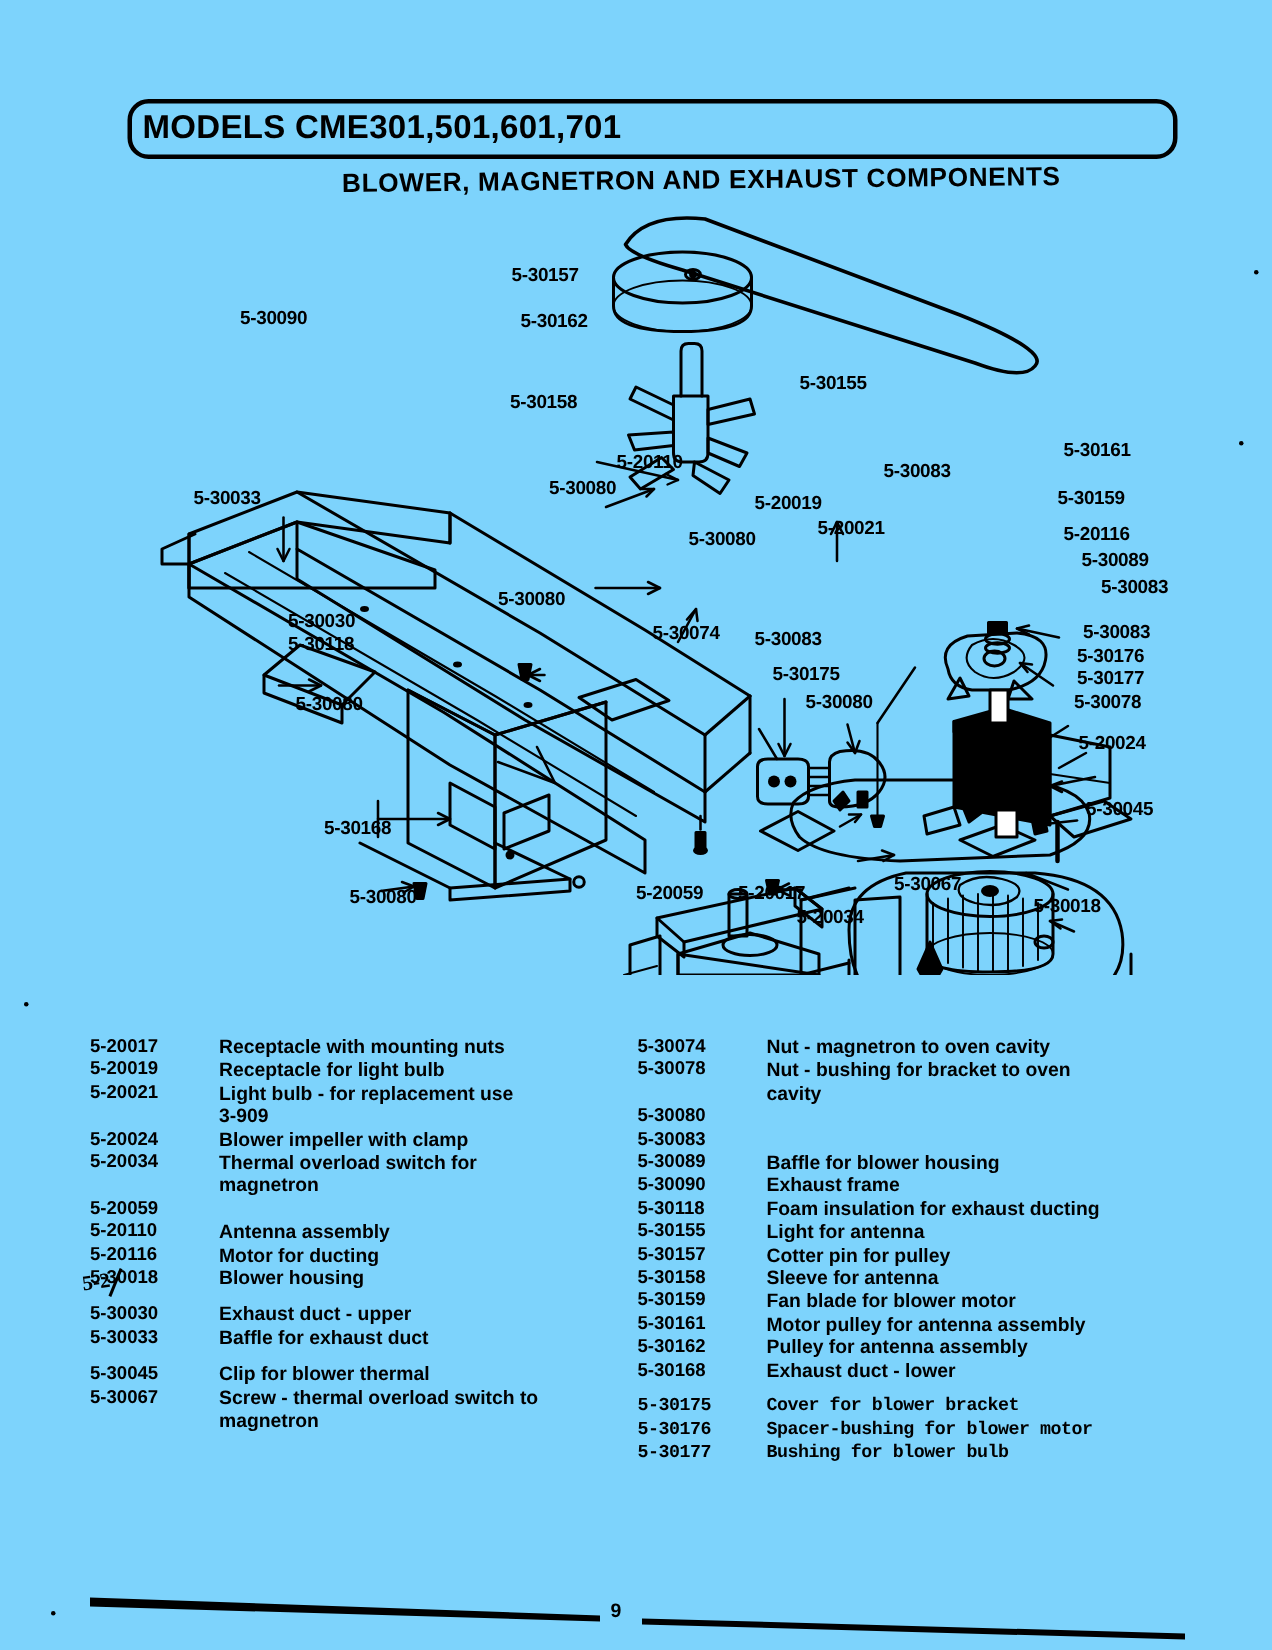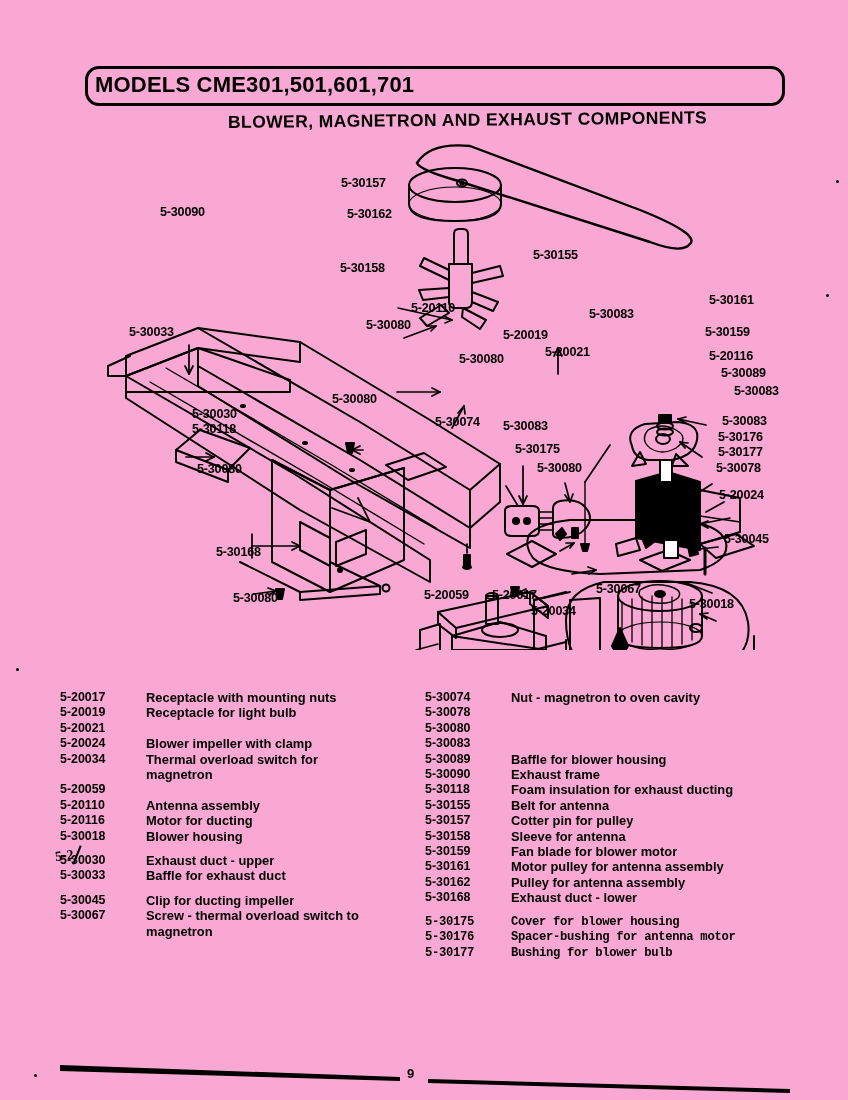--- a/index.html
+++ b/index.html
@@ -1,20 +1,20 @@
 <!DOCTYPE html>
 <html><head>
 <meta charset="utf-8">
 <title>Parts Diagram</title>
 <style>
   html,body{margin:0;padding:0;background:#fff;}
   body{width:848px;height:1100px;position:relative;overflow:hidden;
        font-family:"Liberation Sans",sans-serif;color:#000;}
 
-  .page{position:absolute;inset:0;background:#f9a8d4;}
+  .page{position:absolute;inset:0;background:#7dd3fc;}
 
   
   .title-box{position:absolute;left:85px;top:66px;width:700px;height:40px;
              border:3px solid #000;border-radius:14px;box-sizing:border-box;}
   .models{position:absolute;left:95px;top:72px;font-size:22px;font-weight:bold;
           letter-spacing:.2px;font-family:"Liberation Sans",sans-serif;
           white-space:nowrap;}
   .subtitle{position:absolute;left:228px;top:112px;font-size:17.5px;
             font-weight:bold;letter-spacing:.4px;white-space:nowrap;
             transform:rotate(-0.55deg);transform-origin:left center;}
@@ -382,20 +382,21 @@
         <div class="prow">
           <div class="pnum">5-20017</div>
           <div class="pdesc">Receptacle with mounting nuts</div>
         </div>
         <div class="prow">
           <div class="pnum">5-20019</div>
           <div class="pdesc">Receptacle for light bulb</div>
         </div>
         <div class="prow">
           <div class="pnum">5-20021</div>
+          <div class="pdesc">Light bulb - for replacement use<span class="cont">3-909</span></div>
         </div>
         <div class="prow">
           <div class="pnum">5-20024</div>
           <div class="pdesc">Blower impeller with clamp</div>
         </div>
         <div class="prow">
           <div class="pnum">5-20034</div>
           <div class="pdesc">Thermal overload switch for<span class="cont">magnetron</span></div>
         </div>
         <div class="prow">
@@ -418,34 +419,35 @@
           <div class="pnum">5-30030</div>
           <div class="pdesc">Exhaust duct - upper</div>
         </div>
         <div class="prow">
           <div class="pnum">5-30033</div>
           <div class="pdesc">Baffle for exhaust duct</div>
         </div>
         <div class="gap"></div>
         <div class="prow">
           <div class="pnum">5-30045</div>
-          <div class="pdesc">Clip for ducting impeller</div>
+          <div class="pdesc">Clip for blower thermal</div>
         </div>
         <div class="prow">
           <div class="pnum">5-30067</div>
           <div class="pdesc">Screw - thermal overload switch to<span class="cont">magnetron</span></div>
         </div>
       </div>
     <div class="col right" id="col-right">
         <div class="prow">
           <div class="pnum">5-30074</div>
           <div class="pdesc">Nut - magnetron to oven cavity</div>
         </div>
         <div class="prow">
           <div class="pnum">5-30078</div>
+          <div class="pdesc">Nut - bushing for bracket to oven<span class="cont">cavity</span></div>
         </div>
         <div class="prow">
           <div class="pnum">5-30080</div>
         </div>
         <div class="prow">
           <div class="pnum">5-30083</div>
         </div>
         <div class="prow">
           <div class="pnum">5-30089</div>
           <div class="pdesc">Baffle for blower housing</div>
@@ -453,21 +455,21 @@
         <div class="prow">
           <div class="pnum">5-30090</div>
           <div class="pdesc">Exhaust frame</div>
         </div>
         <div class="prow">
           <div class="pnum">5-30118</div>
           <div class="pdesc">Foam insulation for exhaust ducting</div>
         </div>
         <div class="prow">
           <div class="pnum">5-30155</div>
-          <div class="pdesc">Belt for antenna</div>
+          <div class="pdesc">Light for antenna</div>
         </div>
         <div class="prow">
           <div class="pnum">5-30157</div>
           <div class="pdesc">Cotter pin for pulley</div>
         </div>
         <div class="prow">
           <div class="pnum">5-30158</div>
           <div class="pdesc">Sleeve for antenna</div>
         </div>
         <div class="prow">
@@ -482,25 +484,25 @@
           <div class="pnum">5-30162</div>
           <div class="pdesc">Pulley for antenna assembly</div>
         </div>
         <div class="prow">
           <div class="pnum">5-30168</div>
           <div class="pdesc">Exhaust duct - lower</div>
         </div>
         <div class="gap"></div>
         <div class="prow mono">
           <div class="pnum">5-30175</div>
-          <div class="pdesc">Cover for blower housing</div>
+          <div class="pdesc">Cover for blower bracket</div>
         </div>
         <div class="prow mono">
           <div class="pnum">5-30176</div>
-          <div class="pdesc">Spacer-bushing for antenna motor</div>
+          <div class="pdesc">Spacer-bushing for blower motor</div>
         </div>
         <div class="prow mono">
           <div class="pnum">5-30177</div>
           <div class="pdesc">Bushing for blower bulb</div>
         </div>
       </div>
   </div>
 
   <div class="handmark">5-2</div>
   <div class="handslash"></div>

